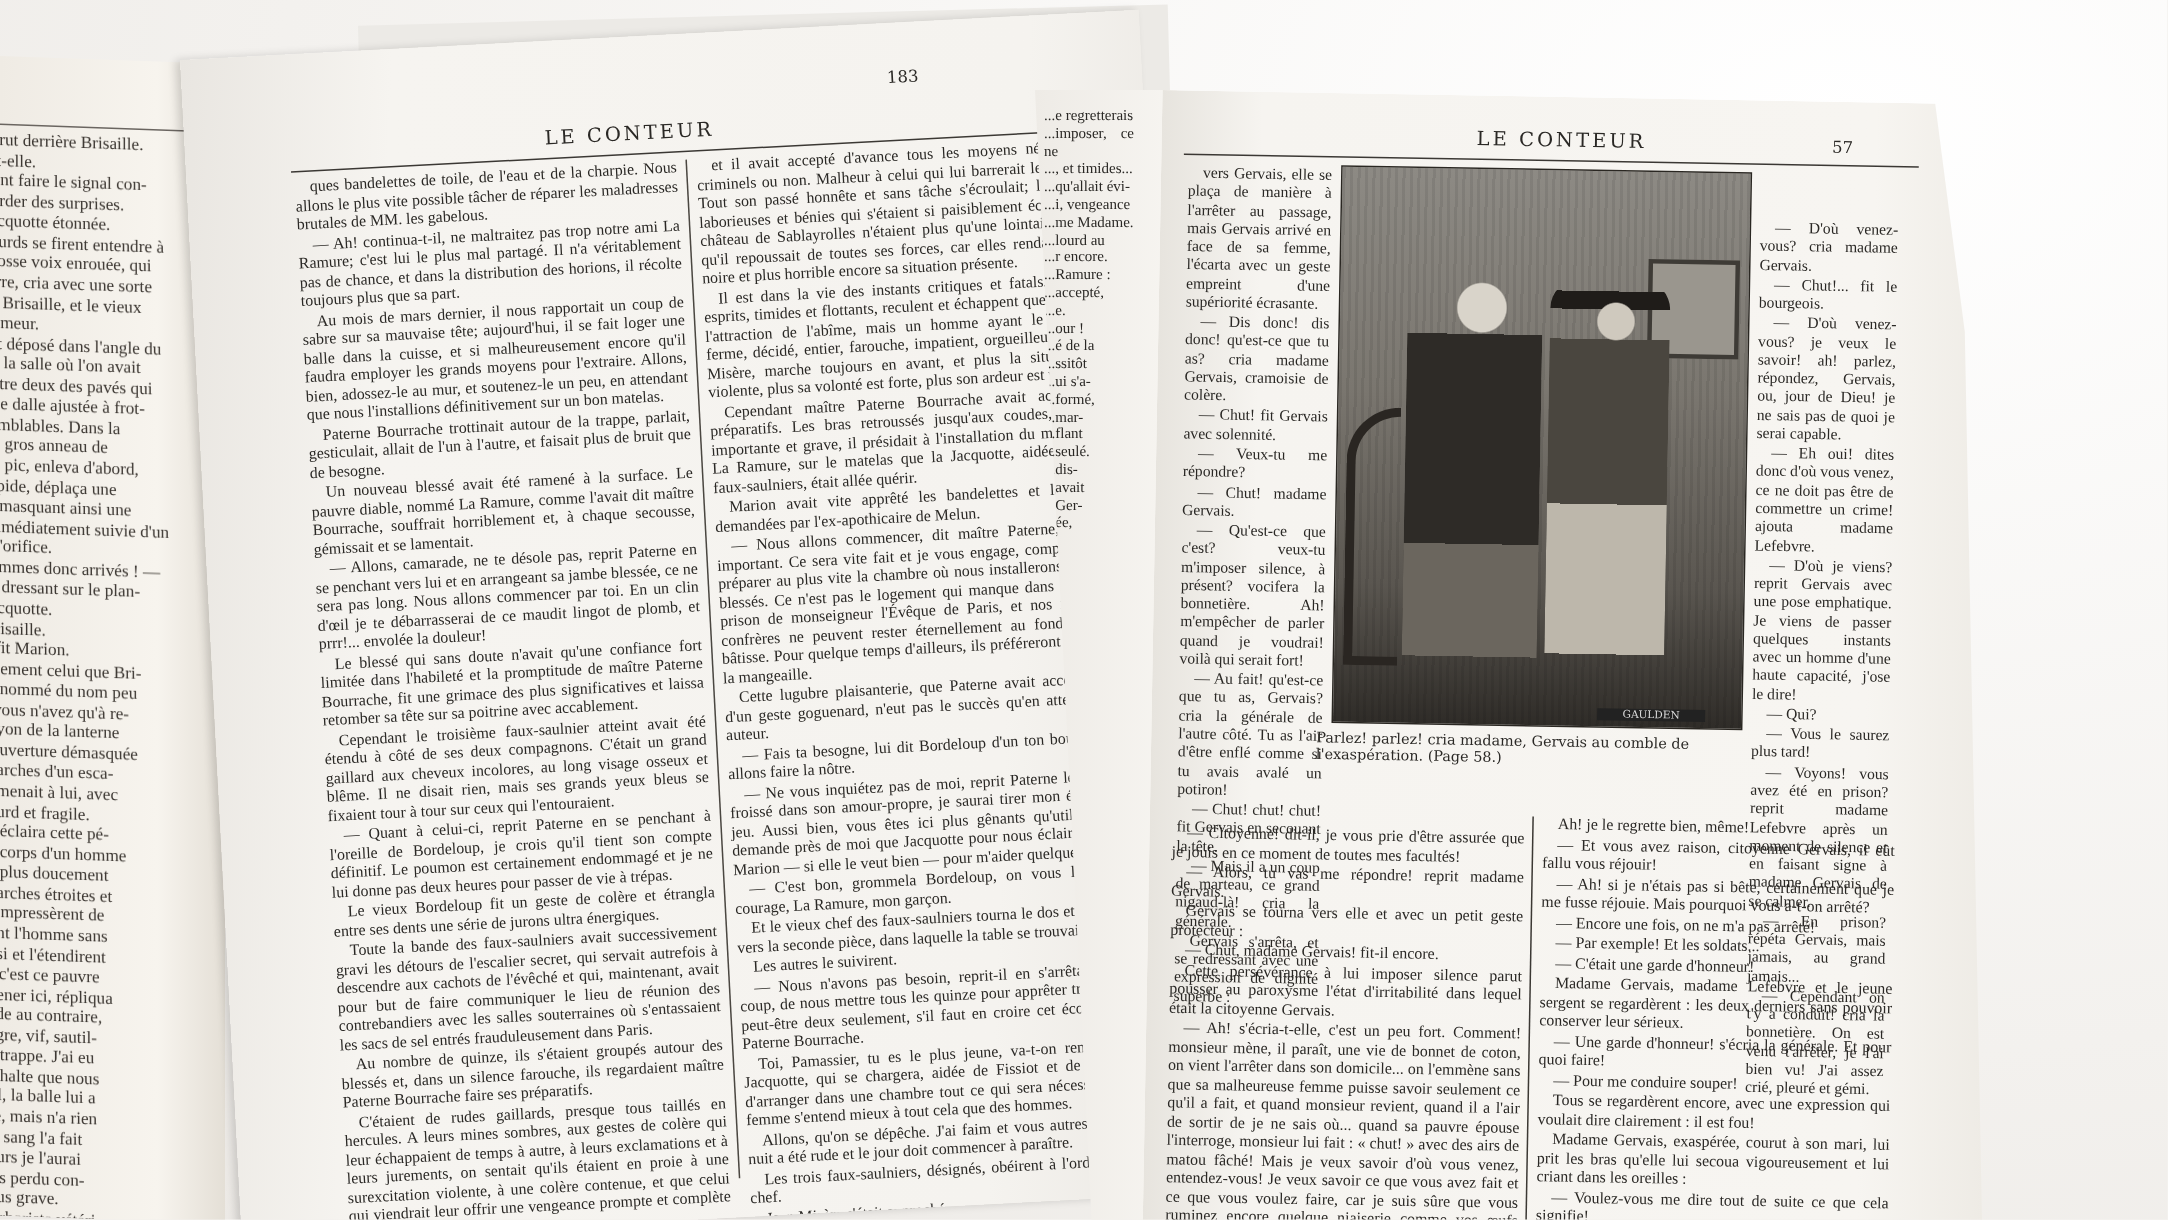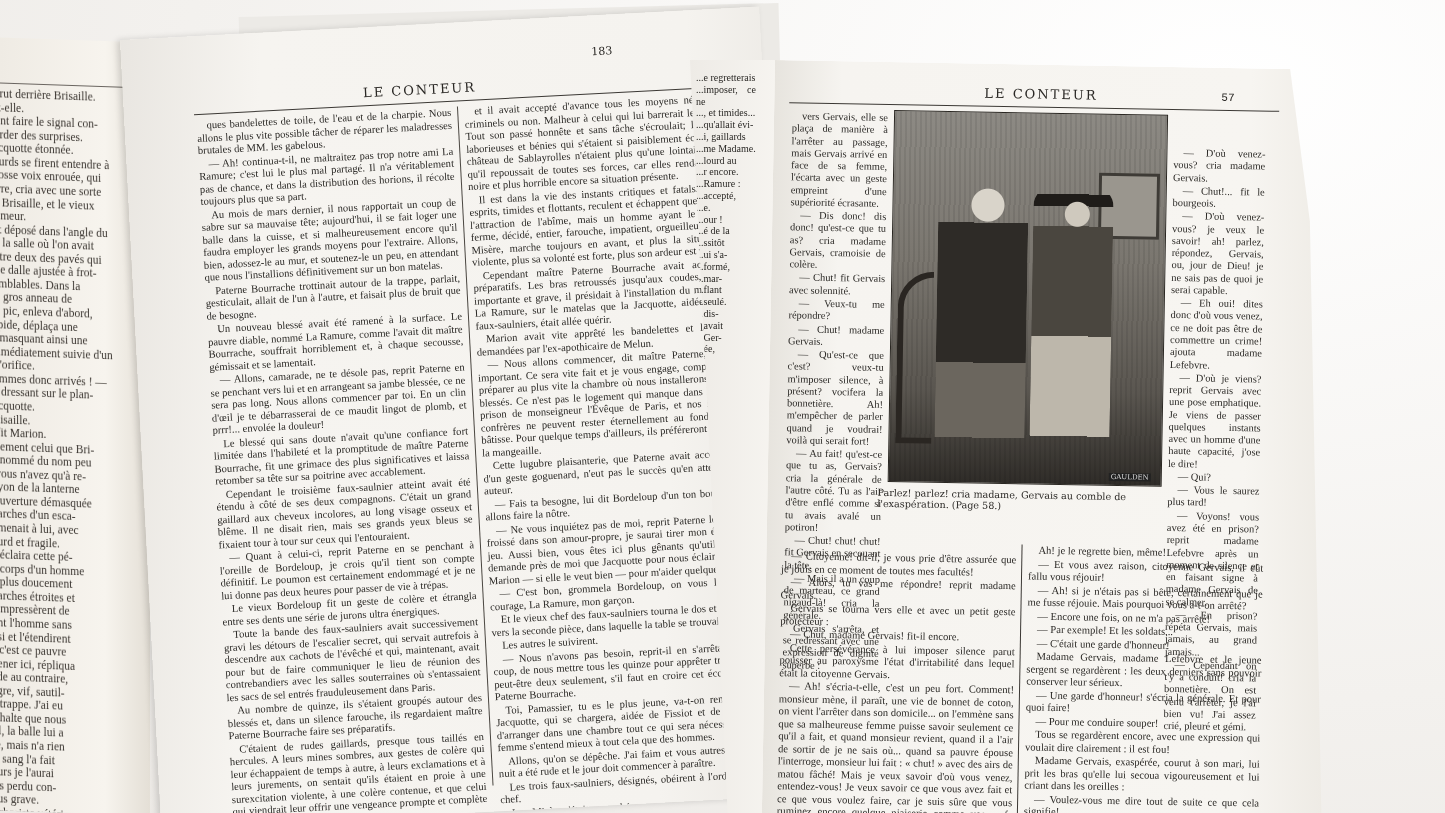--- a/index.html
+++ b/index.html
@@ -39,40 +39,40 @@
   #strip { left:690px; top:60px; width:95px; height:760px;
     background:linear-gradient(90deg,#eeebe6,#f7f5f1); clip-path:polygon(0 0,100% 0,100% 100%,40% 100%); }
   #strip .col { position:absolute; left:6px; top:12px; width:60px; font-size:10px; }
 
   
   #right-page { left:775px; top:60px; width:560px; height:760px;
     background:linear-gradient(90deg,#e7e4de 0%,#f6f4f0 12%,#f7f5f1 85%,#eeebe5 100%);
     transform:rotate(1deg); transform-origin:top left;
     clip-path:polygon(0 0,92% 0,96% 20%,98% 60%,100% 100%,0 100%); }
   #right-page .masthead { position:absolute; left:210px; top:22px; font-size:13px; letter-spacing:2px; }
-  #right-page .pagenum { position:absolute; left:447px; top:24px; font-size:11px;font-family:Liberation Mono, monospace; }
+  #right-page .pagenum { position:absolute; left:447px; top:24px; font-size:11px; }
   #right-page .rule { position:absolute; left:15px; right:55px; top:42px; border-top:1px solid #3b3834; }
   #right-page .colSideL { position:absolute; left:18px; top:50px; width:96px; font-size:10.4px; }
   #right-page .colSideR { position:absolute; left:400px; top:80px; width:92px; font-size:10.4px; }
   #right-page .engraving { position:absolute; left:120px; top:48px; width:272px; height:370px;
     background:
       repeating-linear-gradient(90deg, rgba(0,0,0,0.08) 0 2px, transparent 2px 5px),
       linear-gradient(180deg,#8d8a84 0%,#7a766f 40%,#5a5650 75%,#2f2c28 100%);
     border:1px solid #2a2722; }
   .eng-frame { position:absolute; left:205px; top:58px; width:55px; height:60px; border:3px solid #3e3b36; background:#9a968e; }
   .woman { position:absolute; left:45px; top:70px; width:90px; height:280px;
     background:radial-gradient(circle at 55% 8%,#d9d4ca 0 16px,transparent 17px),
                linear-gradient(180deg,transparent 0 40px,#2e2b27 40px 180px,#6b665e 180px 255px,transparent 255px);
     border-radius:40px 40px 10px 10px; }
   .man { position:absolute; left:140px; top:72px; width:80px; height:280px;
     background:radial-gradient(circle at 55% 10%,#cfc9be 0 12px,transparent 13px),
                linear-gradient(180deg,transparent 0 8px,#1f1c19 8px 20px,transparent 20px 40px,#4a463f 40px 150px,#bdb7ab 150px 250px,transparent 250px);
     border-radius:20px; }
   .chair { position:absolute; left:6px; top:160px; width:30px; height:160px; border:6px solid #2a2622; border-right:none; border-radius:40px 0 0 0; }
-  .eng-sign { position:absolute; right:10px; bottom:4px; font-size:7px; color:#ddd; background:#222; padding:0 2px; }
+  .eng-sign { position:absolute; right:24px; bottom:4px; font-size:7px; color:#ddd; background:#222; padding:0 17px; }
   #right-page .caption { position:absolute; left:110px; top:425px; width:300px; font-size:9.6px; }
   #right-page .bodyL { position:absolute; left:15px; top:490px; width:235px; font-size:10.6px; }
   #right-page .bodyR { position:absolute; left:262px; top:480px; width:235px; font-size:10.6px; }
   #right-page .vdiv { position:absolute; left:255px; top:480px; height:270px; border-left:1px solid #3b3834; }
 </style>
 </head>
 <body>
 
 <div class="cloth"></div>
 
@@ -181,21 +181,21 @@
 
   </div>
 </div>
 
 <div class="sheet" id="strip">
   <div class="col txt">
       <div>...e regretterais</div>
       <div>...imposer, ce ne</div>
       <div>..., et timides...</div>
       <div>...qu'allait évi-</div>
-      <div>...i, gaillards</div>
+      <div>...i, vengeance</div>
       <div>...me Madame.</div>
       <div>...lourd au</div>
       <div>...r encore.</div>
       <div>...Ramure :</div>
       <div>...accepté,</div>
       <div>...e.</div>
       <div>...our !</div>
       <div>...é de la</div>
       <div>...ssitôt</div>
       <div>...ui s'a-</div>

